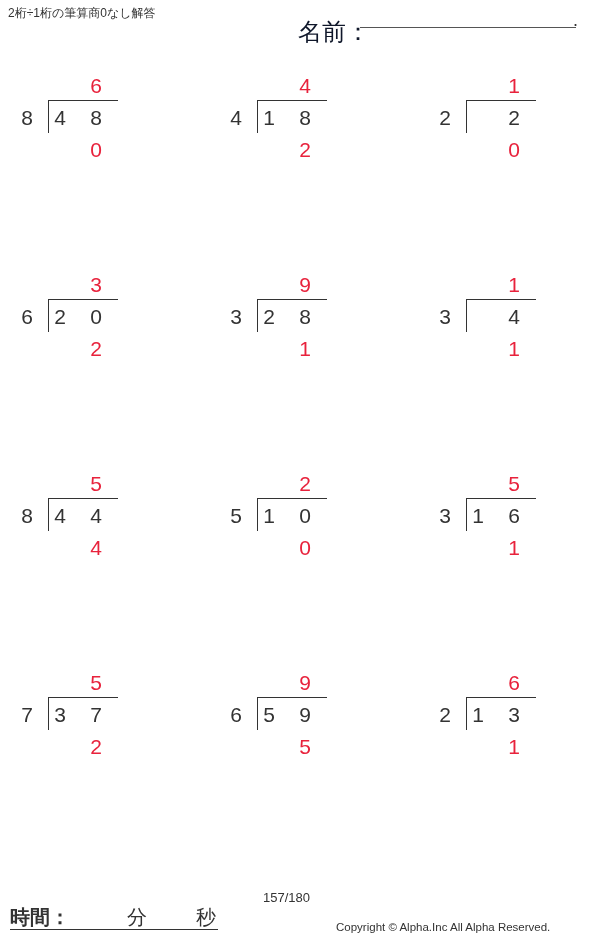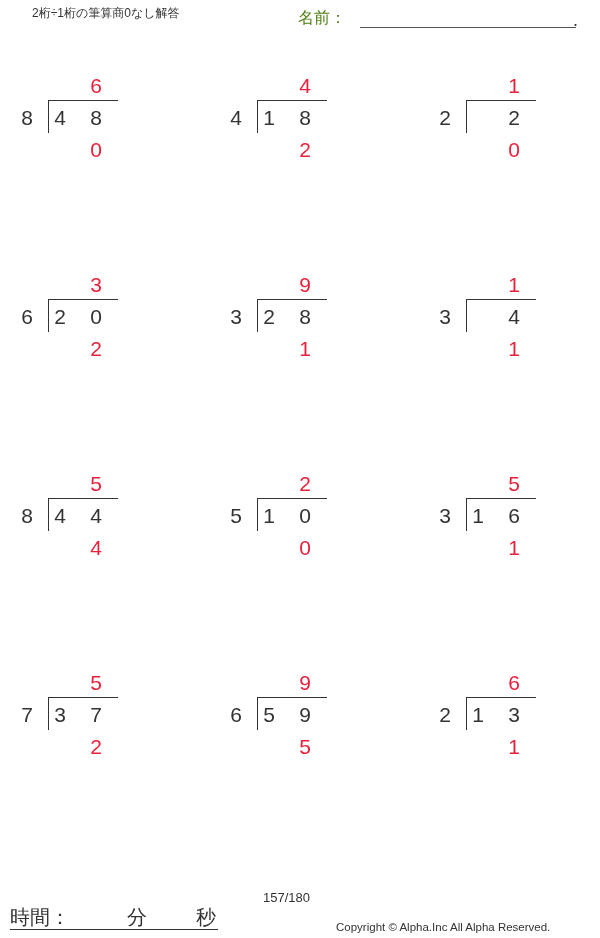--- a/index.html
+++ b/index.html
@@ -16,29 +16,28 @@
       color: #333333;
     }
     .title {
       position: absolute;
       left: 8px;
       top: 5px;
       font-size: 12px;
       line-height: 16px;
       color: #333333;
       white-space: nowrap;
-      margin-left: 24px;
     }
     .name-label {
       position: absolute;
       left: 298px;
-      top: 6px;
-      font-size: 16px;
+      top: 20px;
+      font-size: 24px;
       line-height: 24px;
-      color: #4d7c0f;
+      color: #0f172a;
       white-space: nowrap;
     }
     .name-line {
       position: absolute;
       left: 360px;
       top: 27px;
       width: 216px;
       height: 0;
       border-top: 1px solid #555555;
     }
@@ -107,21 +106,21 @@
 
     
     .time-label, .time-min, .time-sec {
       position: absolute;
       top: 905px;
       font-size: 20px;
       line-height: 24px;
       color: #333333;
       white-space: nowrap;
     }
-    .time-label { left: 10px; }
+    .time-label { left: 10px; font-weight: bold; }
     .time-min { left: 127px; }
     .time-sec { left: 196px; }
     .time-line {
       position: absolute;
       left: 10px;
       top: 929px;
       width: 208px;
       height: 0;
       border-top: 1.5px solid #333333;
     }

